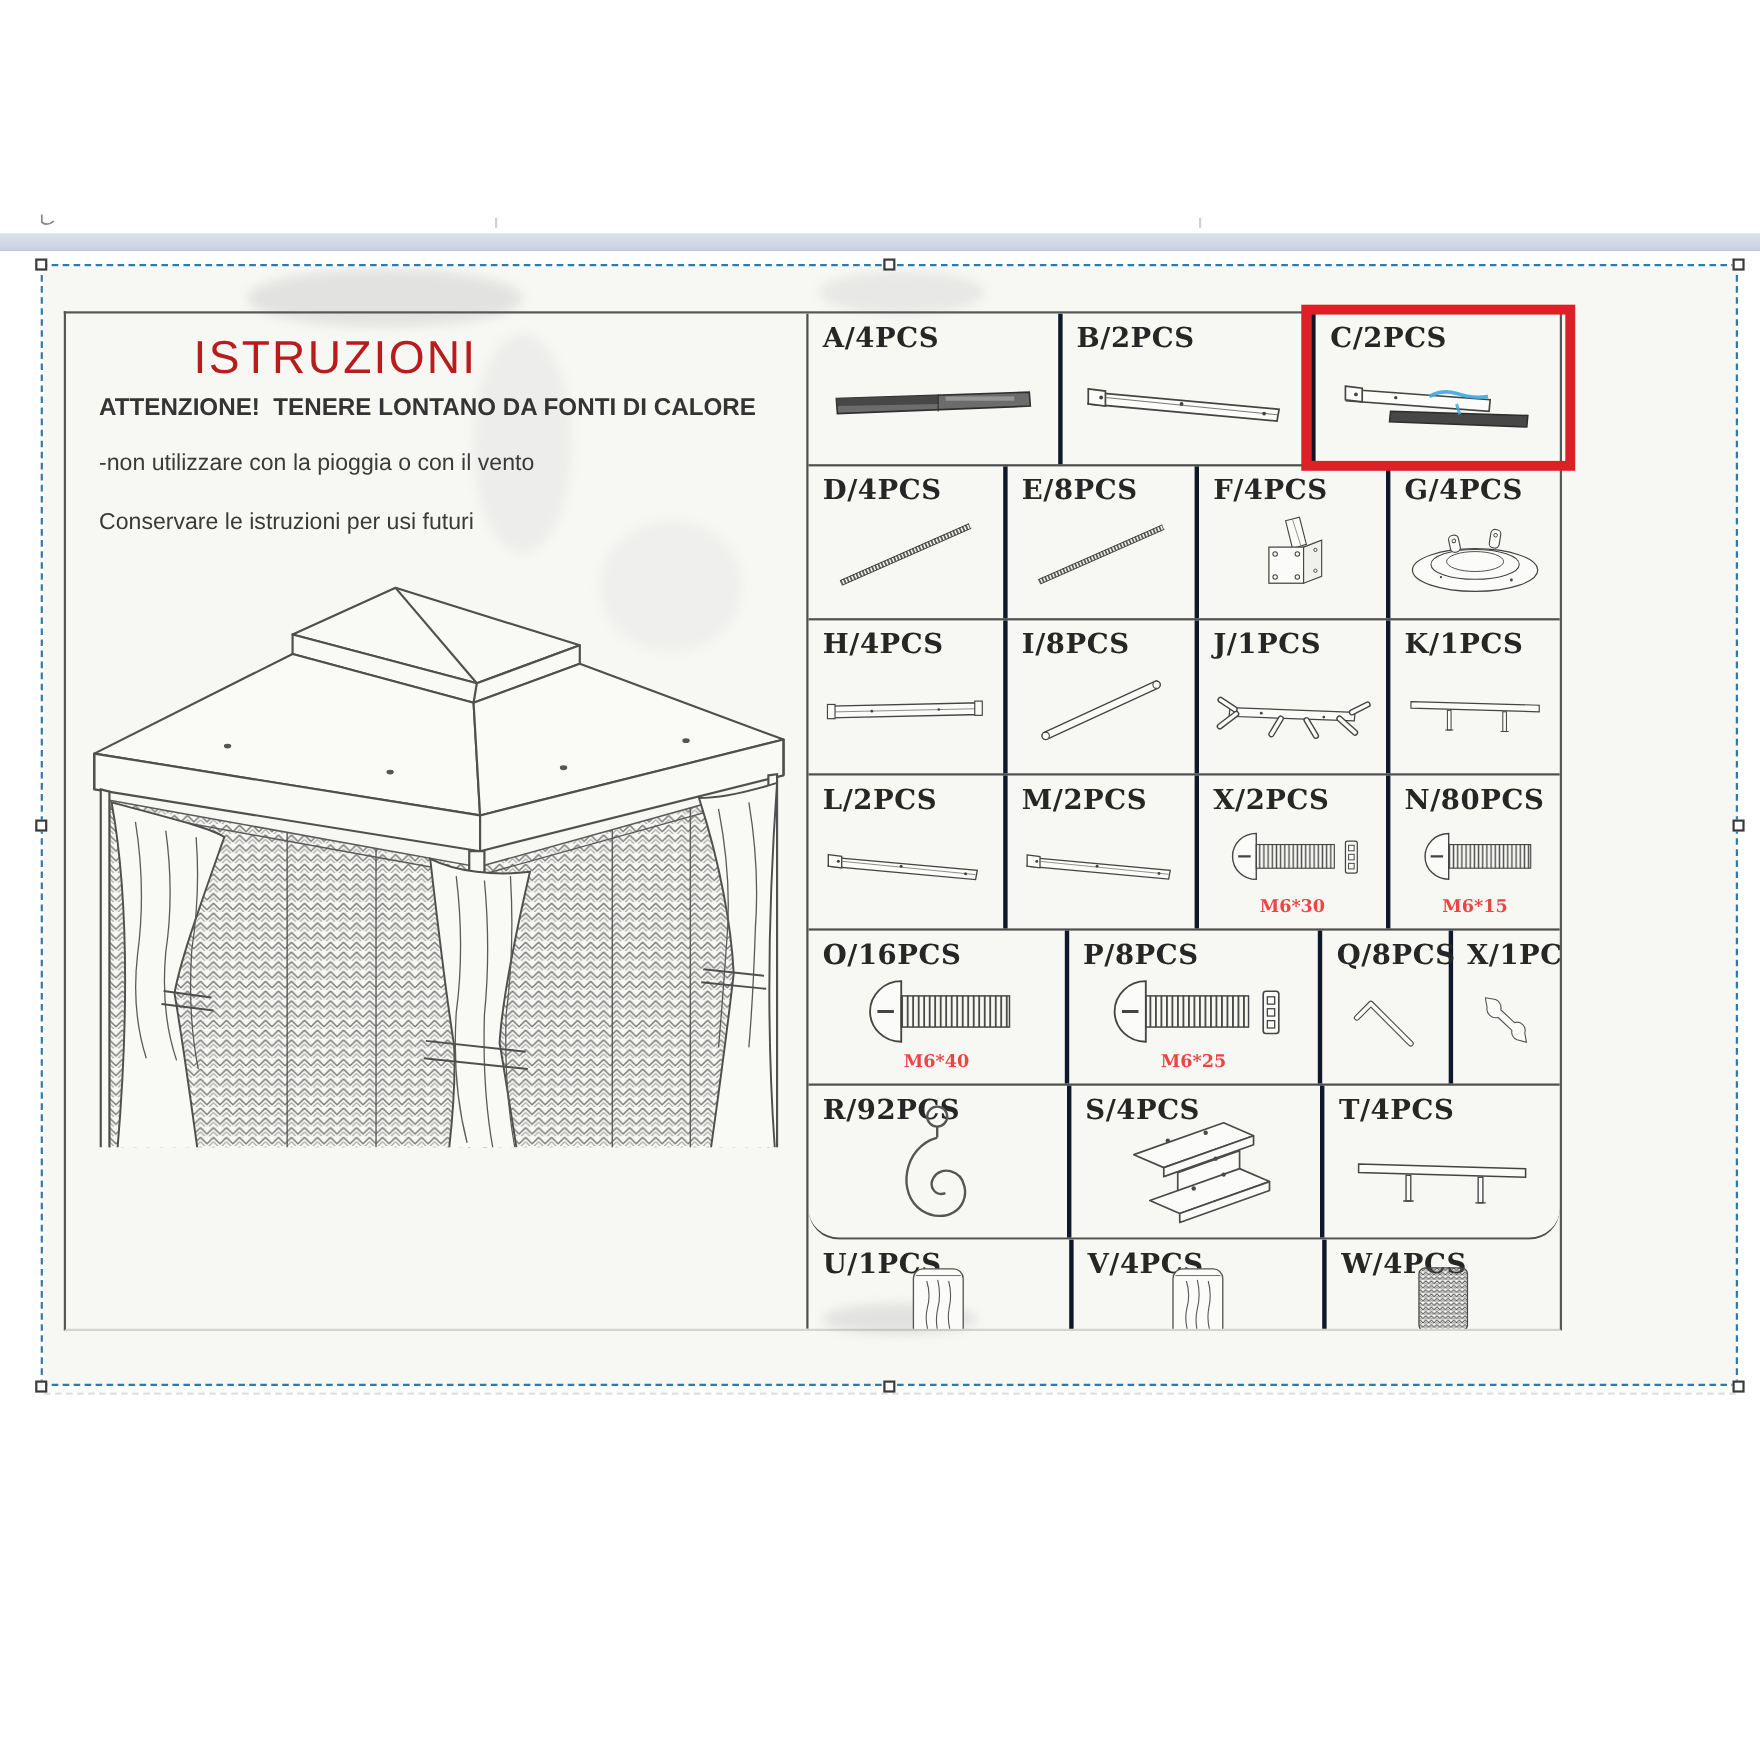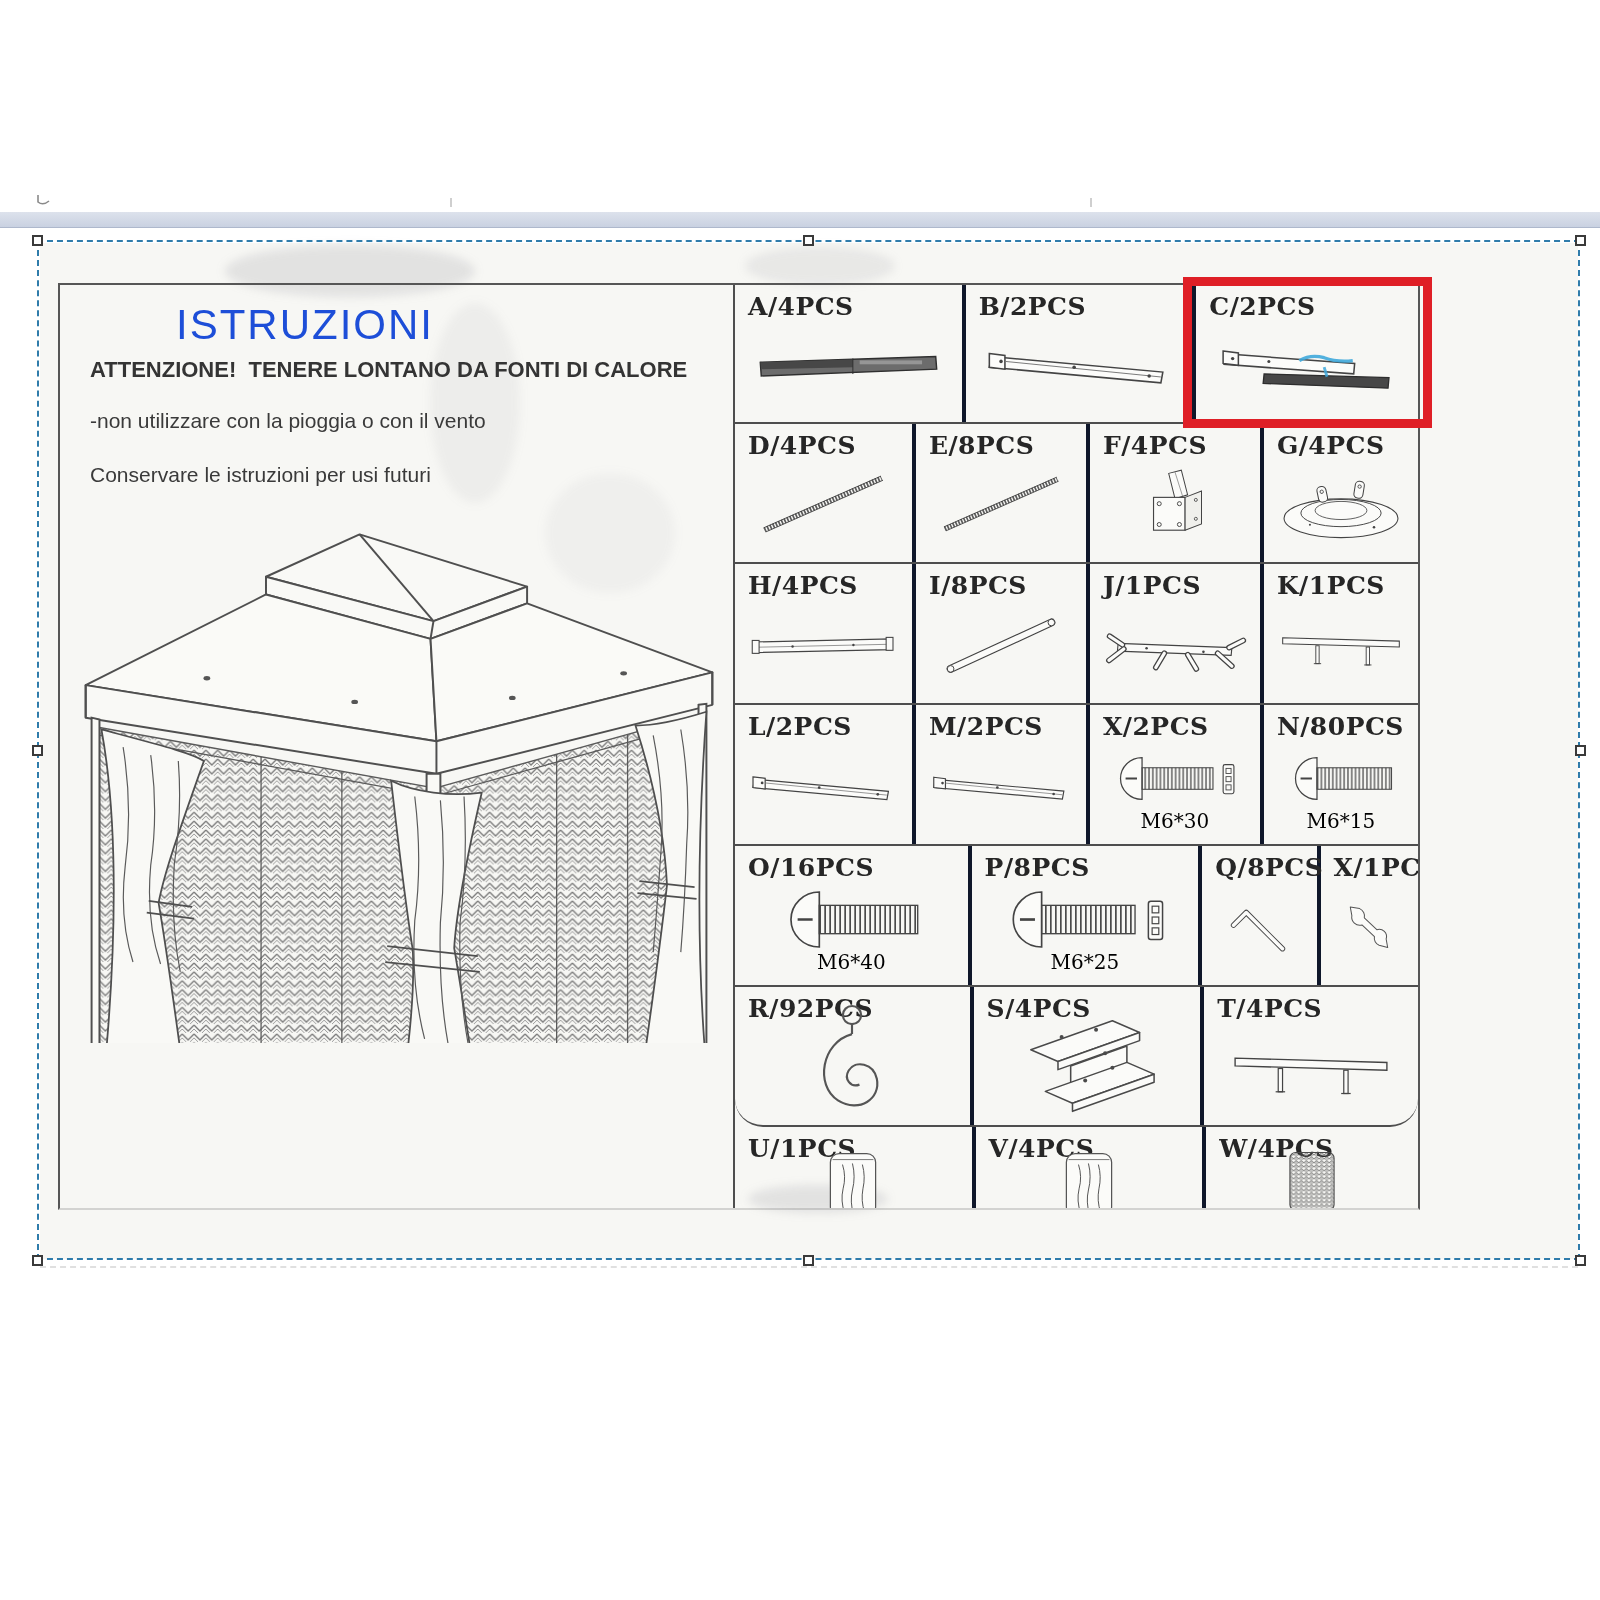--- a/index.html
+++ b/index.html
@@ -16,36 +16,36 @@
           box-sizing:border-box;z-index:9;}
   .pagebottom{position:absolute;left:40px;top:1266px;width:1538px;border-top:2px dashed #d4d4d4;opacity:.7;}
   
   .paper{position:absolute;left:40px;top:243px;width:1538px;height:1016px;background:#f7f7f4;}
   .smudge{position:absolute;border-radius:50%;filter:blur(5px);pointer-events:none;}
   
   .frame{position:absolute;left:58px;top:283px;width:1362px;height:927px;box-sizing:border-box;
          border:2px solid #565656;border-bottom-color:rgba(86,86,86,.22);overflow:hidden;}
   
   .ins-title{position:absolute;left:20px;top:16px;width:450px;text-align:center;
-             font-size:42px;font-weight:500;letter-spacing:2px;color:#1d4ed8;}
+             font-size:42px;font-weight:500;letter-spacing:2px;color:#b91c1c;}
   .ins-warn{position:absolute;left:30px;top:72px;font-size:22px;font-weight:700;color:#343434;white-space:pre;}
   .ins-line{position:absolute;left:30px;font-size:21px;font-weight:500;color:#3a3a3a;white-space:pre;}
   .l0{top:124px}.l1{top:143px}.l2{top:178px}
   
   .gazebo{position:absolute;left:4px;top:195px;width:670px;height:563px;}
   
   .grid{position:absolute;left:673px;top:0;right:0;bottom:0;border-left:2px solid #4e4e4e;}
   .grow{display:grid;}
   .grow.hb{border-bottom:2px solid #4e4e4e;}
   .cell{position:relative;box-sizing:border-box;}
   .cell.vb{border-right:4px solid #0f172a;}
   .plabel{position:absolute;left:13px;top:7px;font-family:"DejaVu Serif","Liberation Serif",serif;
           font-weight:700;font-size:25px;color:#262626;letter-spacing:.5px;}
   .psize{position:absolute;bottom:11px;left:0;width:100%;text-align:center;
-         font-family:"DejaVu Serif","Liberation Serif",serif;font-weight:400;font-size:20px;color:#000000;}
+         font-family:"DejaVu Serif","Liberation Serif",serif;font-weight:700;font-size:16px;color:#ef4444;}
   .part-icon{position:absolute;left:50%;transform:translateX(-50%);top:36%;width:78%;height:56%;}
   .i-bar-dark,.i-bar-outline,.i-bar-double-blue,.i-bar-flat,.i-bar-two-pegs{width:86%;height:50%;top:34%;}
   .i-rod-diagonal,.i-tube-diagonal{width:78%;height:72%;top:22%;}
   .i-corner-bracket{width:52%;height:74%;top:20%;}
   .i-round-base{width:84%;height:66%;top:28%;}
   .i-hub-connector{width:92%;height:58%;top:32%;}
   .i-bolt,.i-bolt-spacer{width:82%;height:54%;top:26%;}
   .i-allen-key{width:60%;height:62%;top:30%;}
   .i-wrench{width:56%;height:68%;top:26%;}
   .i-hook{width:44%;height:84%;top:10%;}

